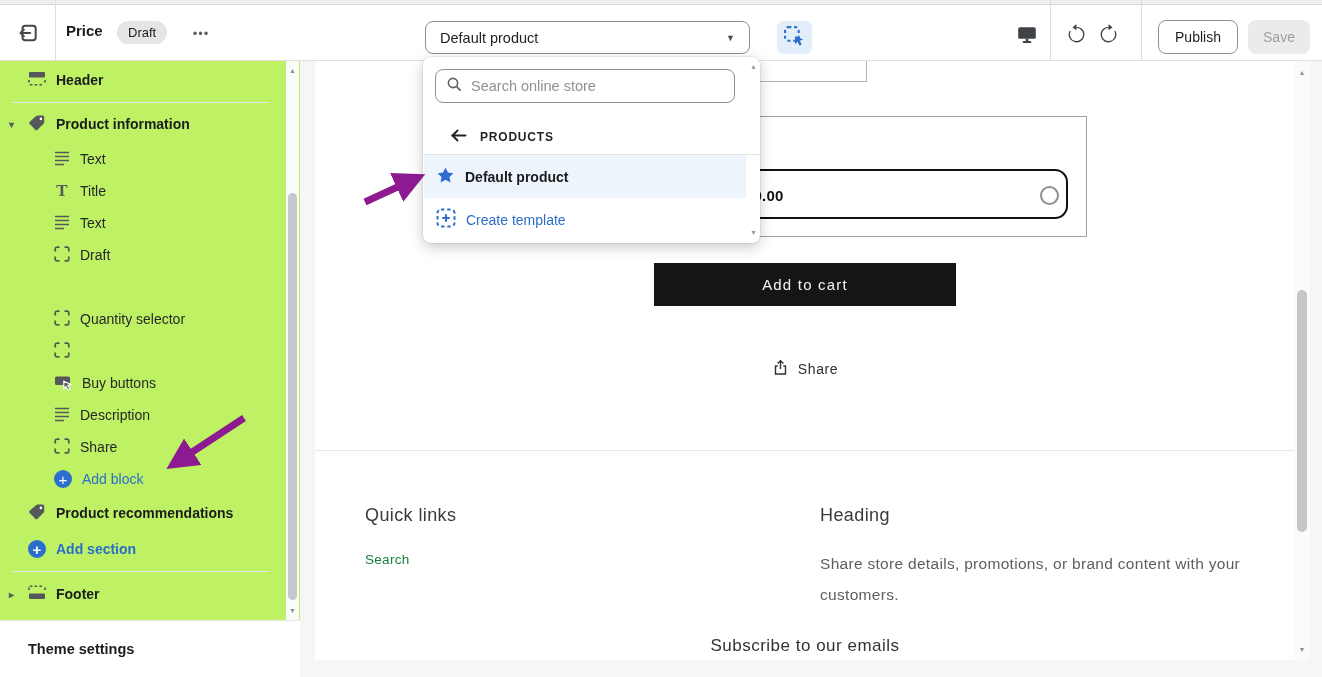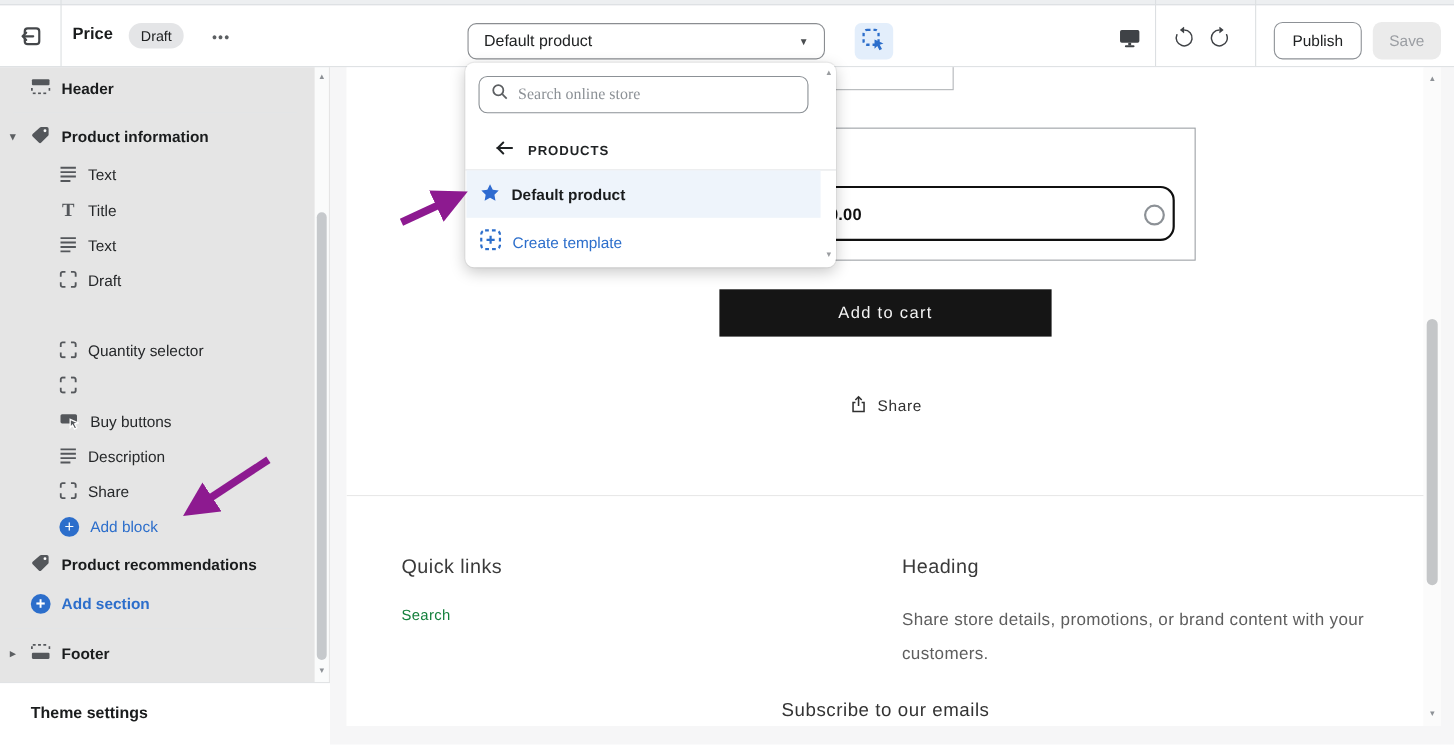--- a/index.html
+++ b/index.html
@@ -21,21 +21,21 @@
   .tpl-select{left:425px;top:16px;width:325px;height:33px;border:1px solid #8a8d91;border-radius:8px;background:#fff;display:flex;align-items:center;padding:0 14px;font-size:14.5px;color:#202223;cursor:pointer;}
   .tpl-select .caret{margin-left:auto;font-size:9px;color:#4a4d50;}
   .inspect-btn{left:777px;top:16px;width:35px;height:33px;background:#e3eefb;border-radius:6px;}
   .monitor-btn{left:1008px;top:14px;width:38px;height:34px;}
   .undo-btn{left:1061px;top:15px;width:30px;height:32px;}
   .redo-btn{left:1093px;top:15px;width:30px;height:32px;}
   .publish-btn{left:1158px;top:15px;width:80px;height:34px;background:#fff;border:1px solid #8d9196;border-radius:8px;font-size:14px;color:#202223;cursor:pointer;font-family:inherit;}
   .save-btn{left:1248px;top:15px;width:62px;height:34px;background:#ebebeb;border:none;border-radius:8px;font-size:14px;color:#9b9ea3;font-family:inherit;}
 
   
-  .sidebar{left:0;top:61px;width:300px;height:559px;background:#e5e5e5;z-index:5;}
+  .sidebar{left:0;top:61px;width:300px;height:559px;background:#bef264;z-index:5;}
   .srow{position:absolute;left:0;width:282px;height:32px;display:flex;align-items:center;cursor:pointer;font-size:14px;}
   .srow.sec{padding-left:28px;font-weight:700;color:#1a1c1d;}
   .srow.blk{padding-left:54px;color:#26282a;}
   .srow .lbl{margin-left:10px;}
   .caret-glyph{position:absolute;left:9px;font-size:10px;color:#5c5f62;}
   .sdivider{position:absolute;left:12px;width:258px;height:1px;background:#e3e5e7;}
   .blue{color:#2c6ecb !important;font-weight:400;text-align:right;}
   .blue.bold{font-weight:700;}
   .add-circle{width:18px;height:18px;border-radius:50%;background:#2c6ecb;color:#fff;display:flex;align-items:center;justify-content:center;font-size:15px;line-height:1;flex:0 0 18px;}
   .sb-scroll{left:286px;top:61px;width:13px;height:559px;background:#fafbfb;z-index:6;}
@@ -59,21 +59,21 @@
   .pv-search-link{left:50px;top:491px;font-size:13.5px;color:#15803d;cursor:pointer;}
   .pv-heading{left:505px;top:444px;}
   .pv-body{left:505px;top:487px;width:430px;font-size:15.5px;line-height:31px;color:#5e5e5e;}
   .pv-subscribe{left:0;top:575px;width:980px;text-align:center;font-size:17px;color:#333;letter-spacing:.5px;}
   .pv-scroll{left:1294px;top:61px;width:16px;height:599px;background:#fbfbfb;z-index:2;}
   .pv-scroll .sb-thumb{left:3px;width:10px;background:#c4c6c8;}
   .pv-scroll .scroll-arrow{width:16px;}
 
   
   .panel{left:423px;top:57px;width:337px;height:186px;background:#fff;border-radius:8px;box-shadow:0 0 0 1px rgba(0,0,0,.05),0 4px 14px rgba(0,0,0,.22);z-index:20;}
-  .panel-search{position:absolute;left:12px;top:12px;width:300px;height:34px;border:1px solid #8c9196;border-radius:8px;display:flex;align-items:center;padding:0 10px;gap:8px;background:#fff;font-family:Liberation Serif, serif;}
+  .panel-search{position:absolute;left:12px;top:12px;width:300px;height:34px;border:1px solid #8c9196;border-radius:8px;display:flex;align-items:center;padding:0 10px;gap:8px;background:#fff;}
   .panel-search input{border:none;outline:none;flex:1;font-size:14.5px;font-family:inherit;color:#202223;background:transparent;}
   .panel-search input::placeholder{color:#8c9196;}
   .panel-head{position:absolute;left:0;top:63px;width:337px;height:34px;display:flex;align-items:center;padding-left:26px;gap:12px;cursor:pointer;}
   .panel-head .ph-label{font-size:12px;font-weight:700;letter-spacing:.8px;color:#1f2224;}
   .panel-div{position:absolute;left:0;top:97px;width:337px;height:1px;background:#e1e3e5;}
   .panel-row{position:absolute;left:1px;width:322px;height:43px;display:flex;align-items:center;padding-left:12px;gap:10px;font-size:14px;cursor:pointer;}
   .panel-row.sel{background:#eef4fb;font-weight:700;color:#1a1c1d;}
   .panel-row.create{color:#2c6ecb;}
   .panel-scroll-up{position:absolute;left:324px;top:6px;width:13px;text-align:center;font-size:7px;color:#9a9da0;}
   .panel-scroll-dn{position:absolute;left:324px;top:172px;width:13px;text-align:center;font-size:7px;color:#9a9da0;}

